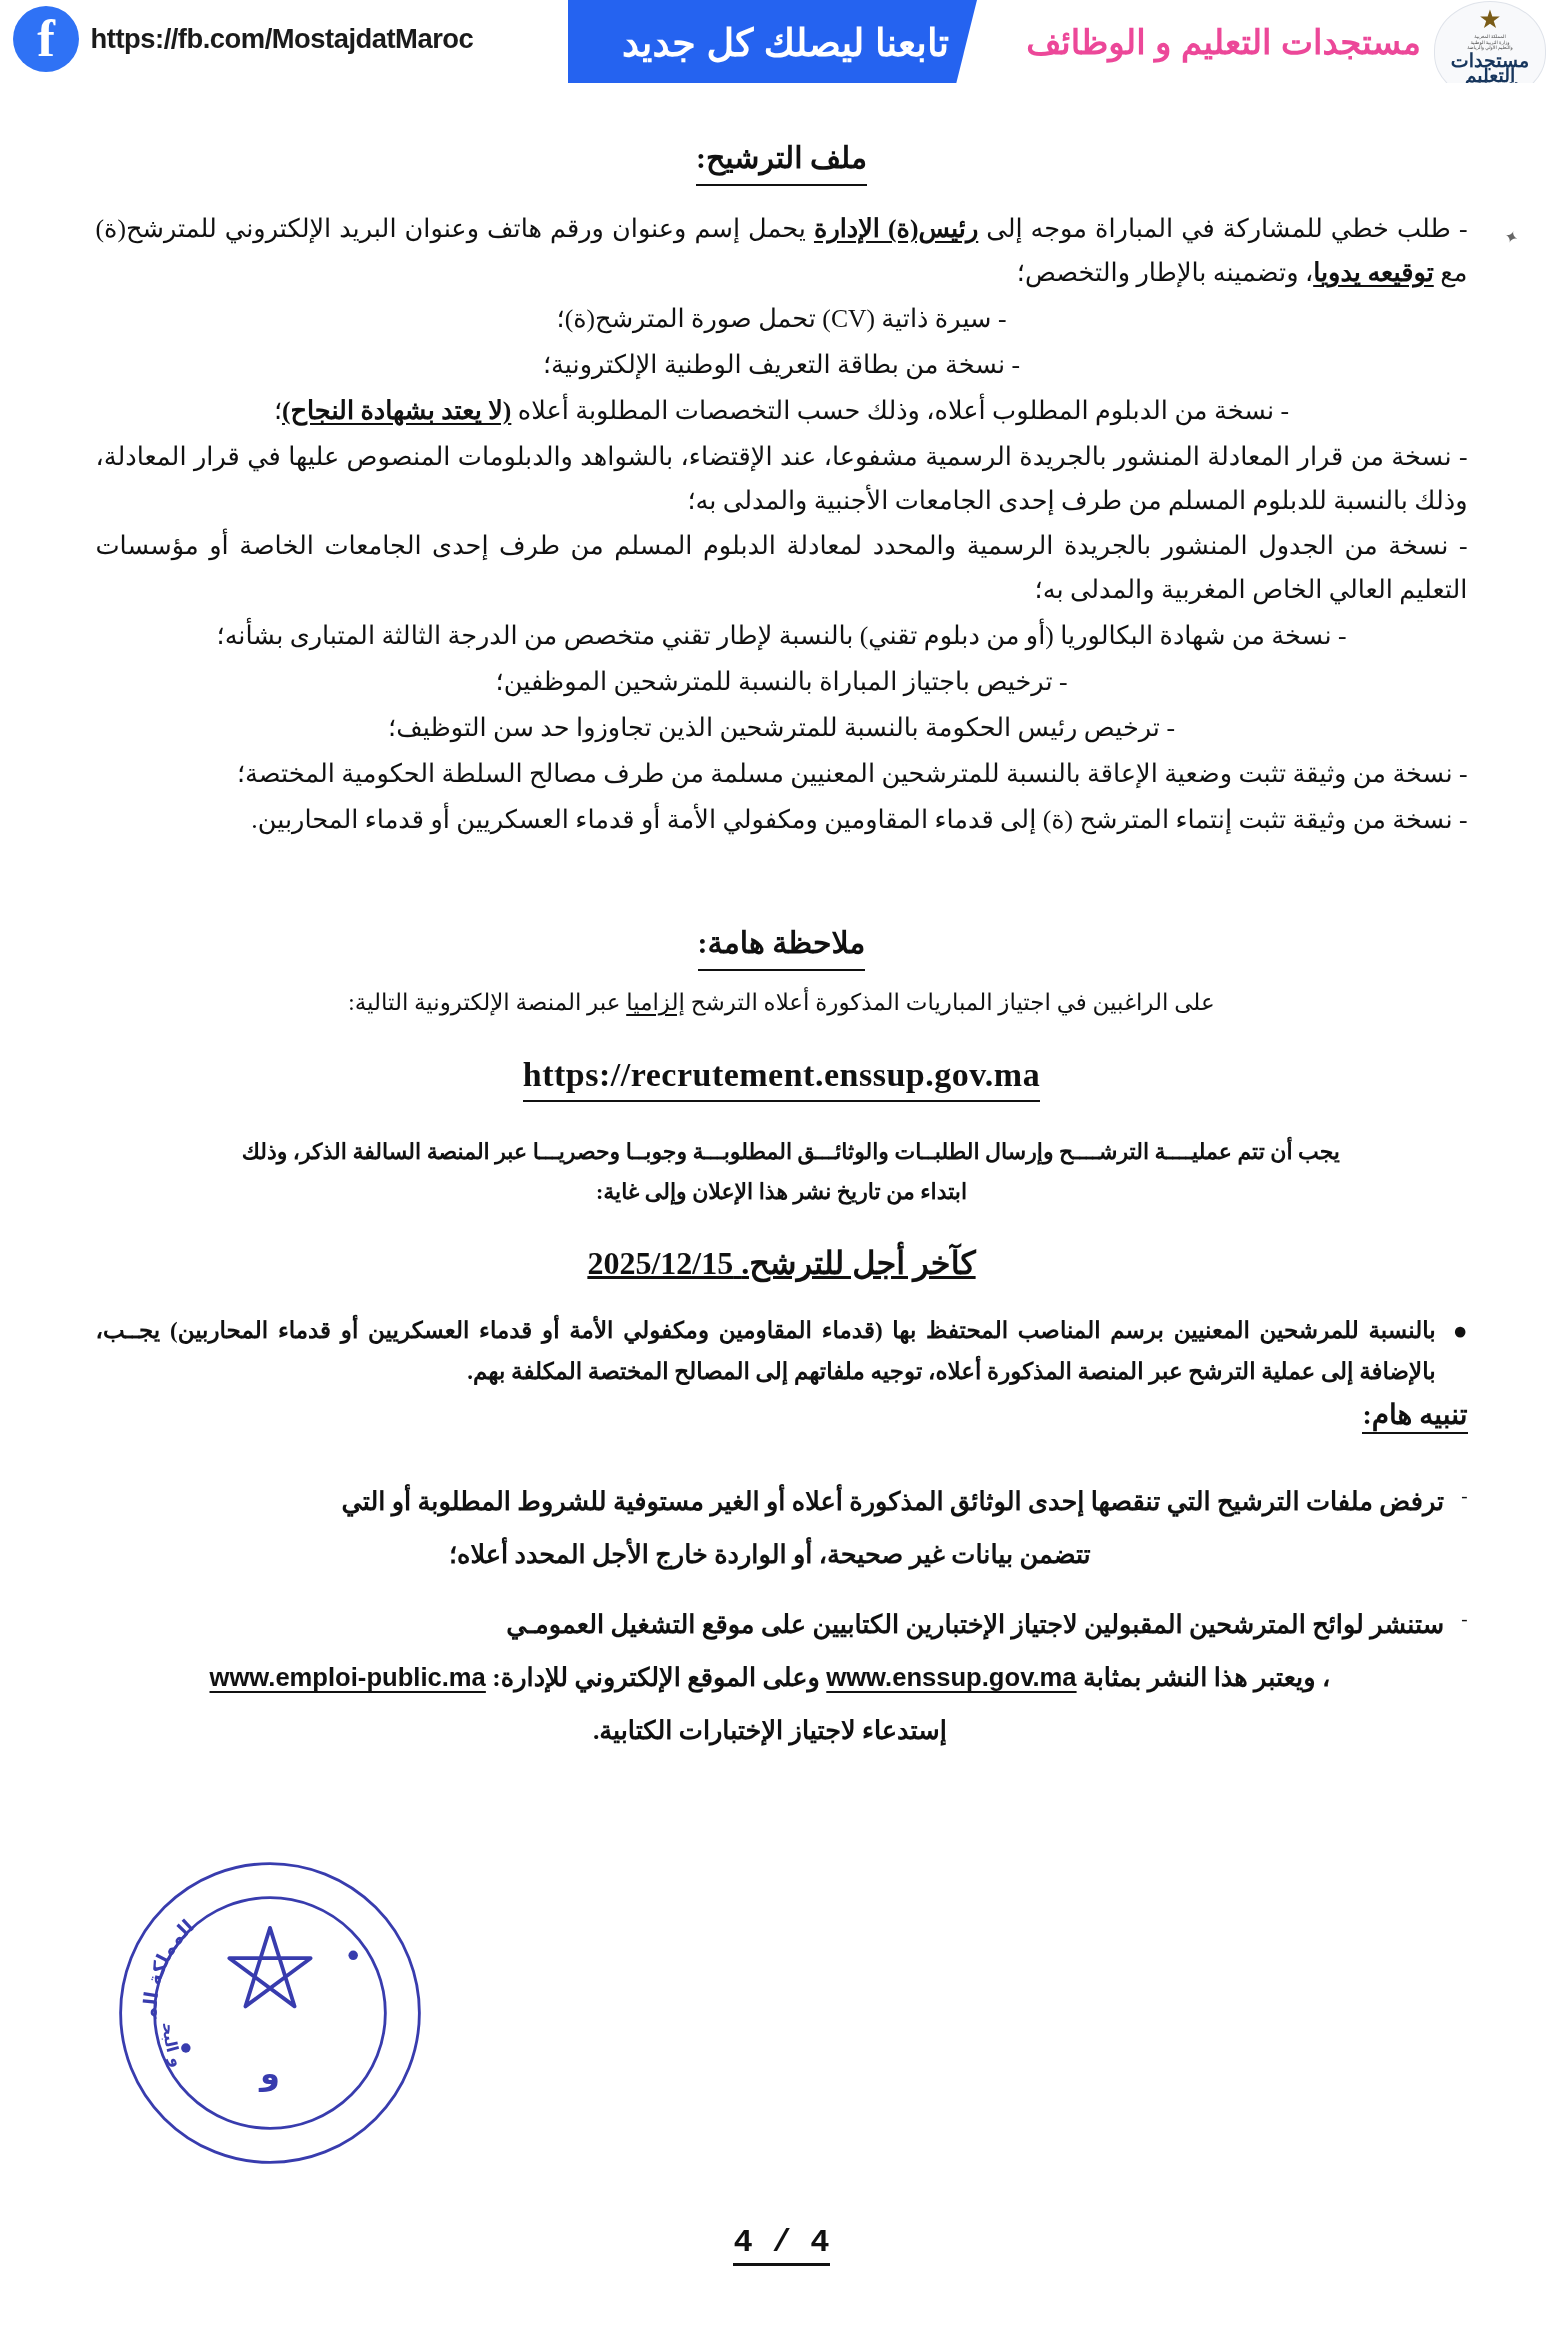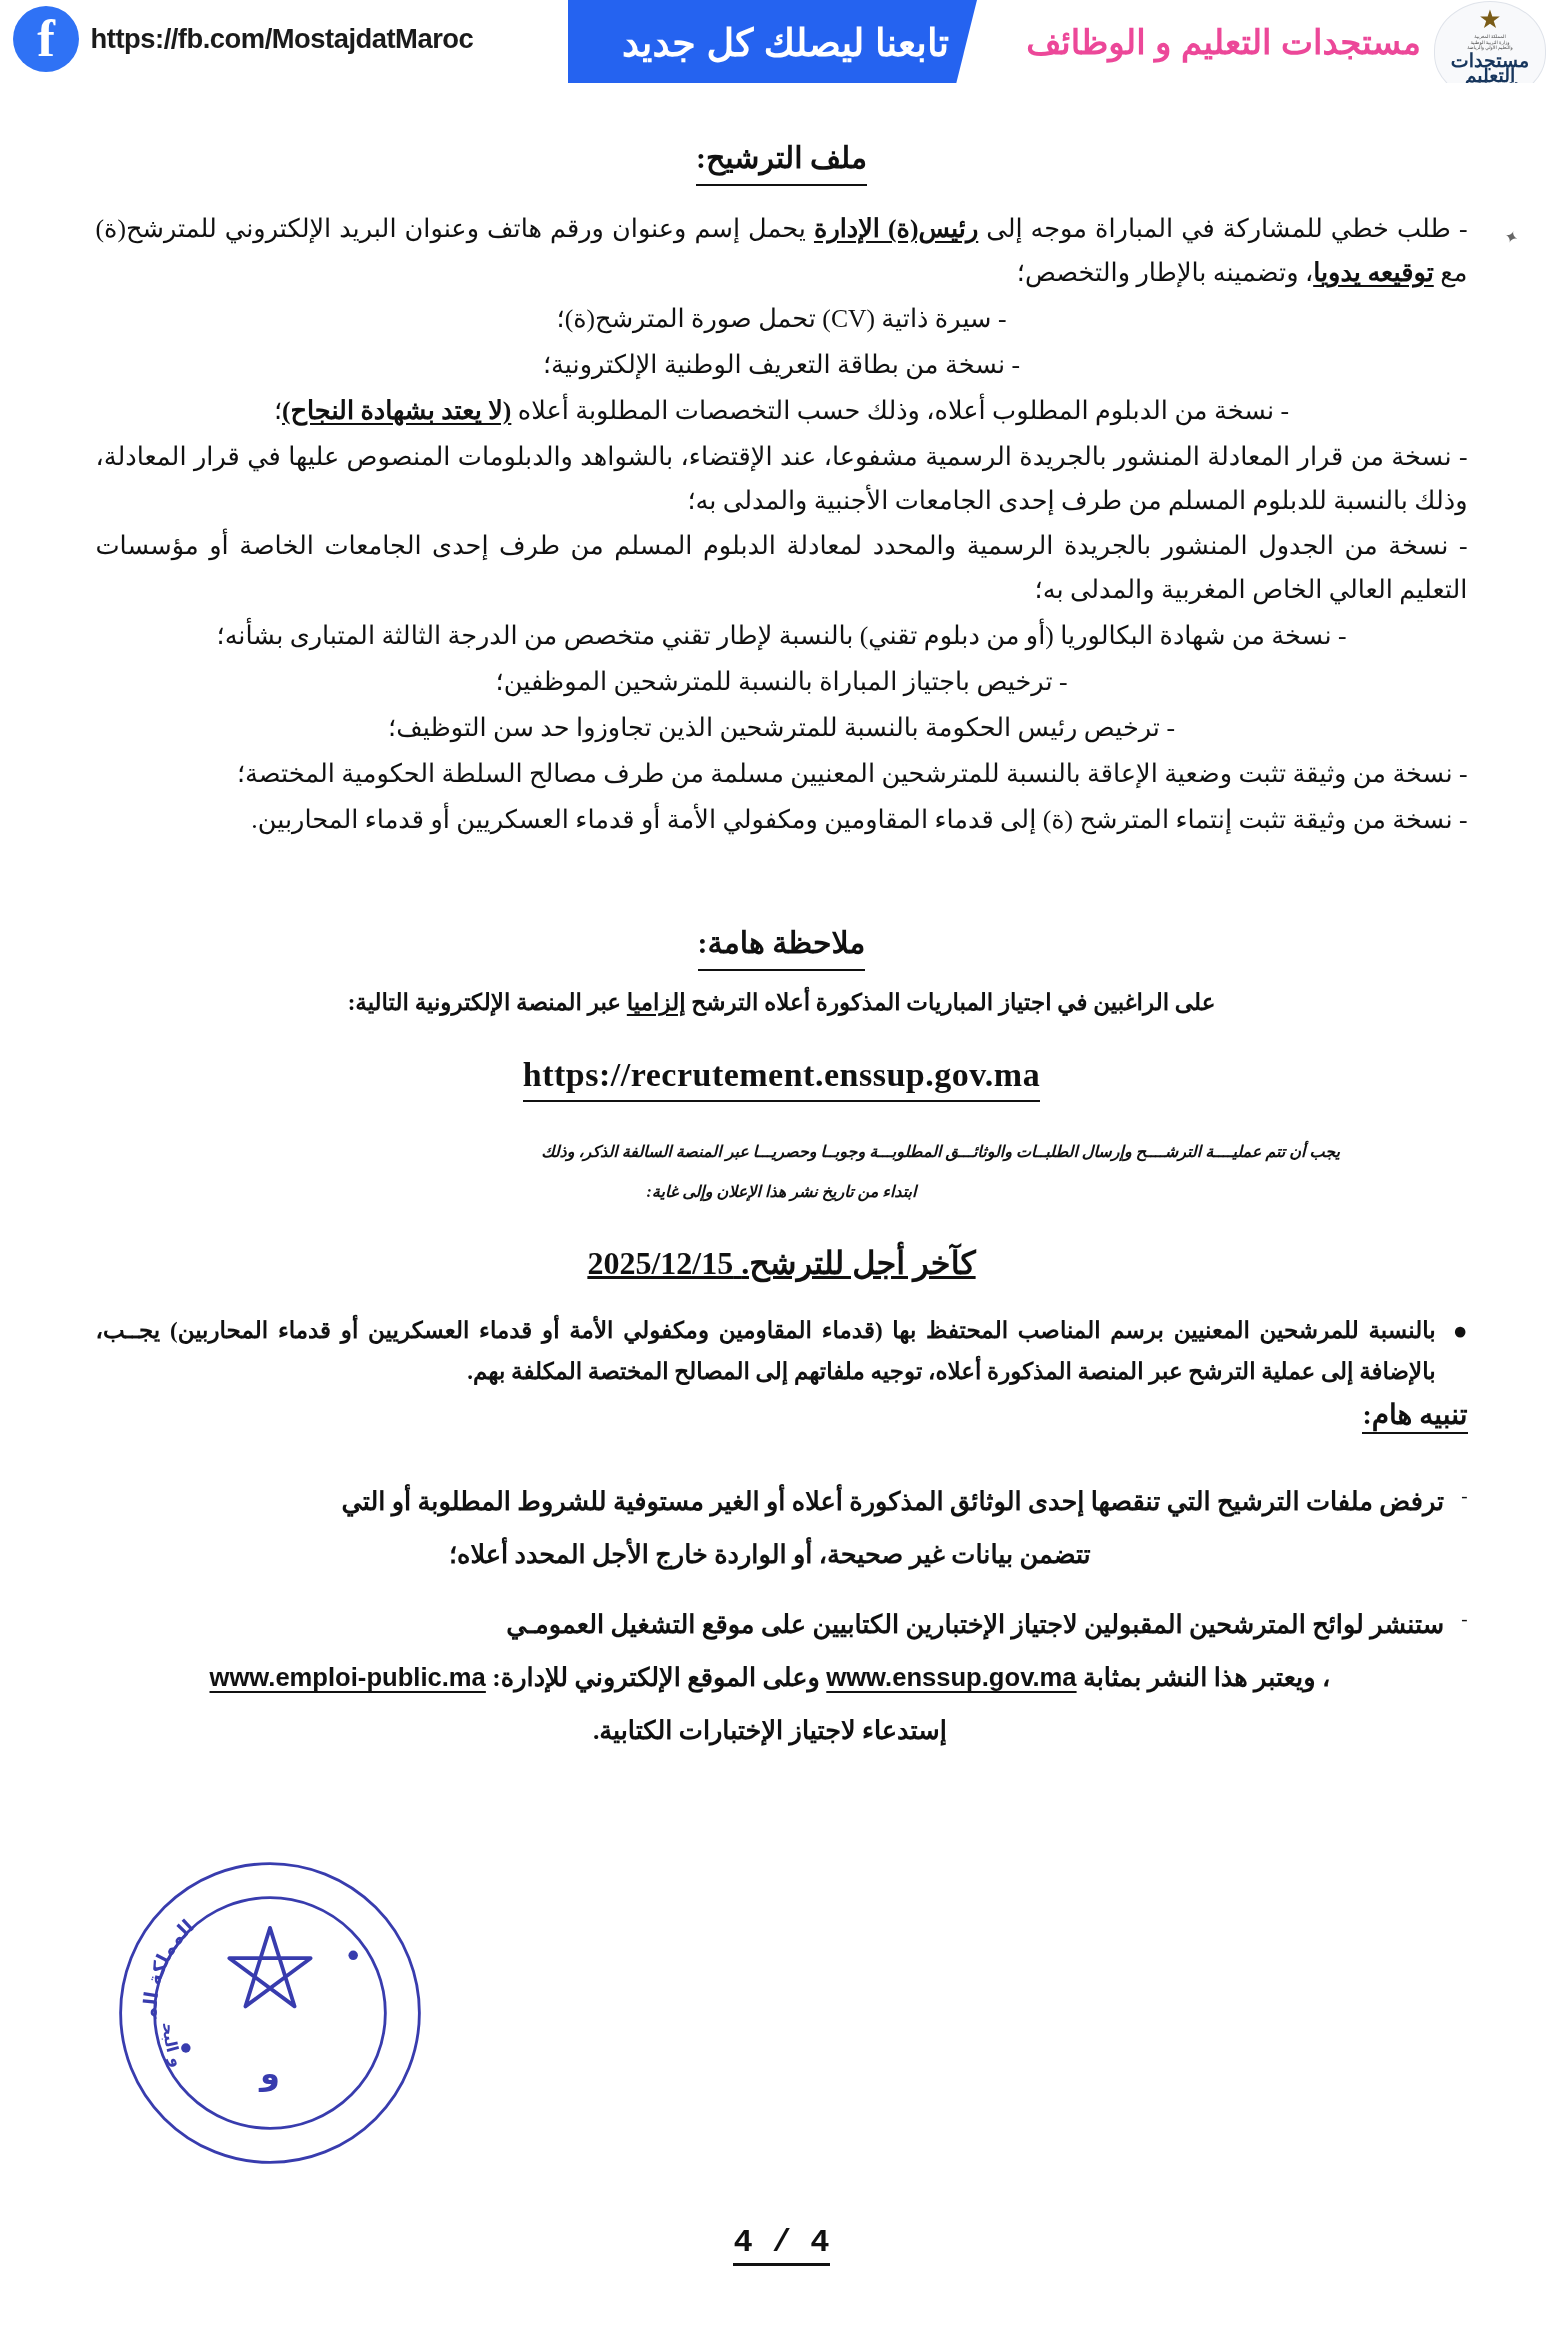--- a/index.html
+++ b/index.html
@@ -165,46 +165,45 @@
     line-height:44px;
     margin:0 0 1.9px 0;
   }
 
   .spacer-lg{height:81px;}
   .spacer-md{height:44px;}
 
   .note-line{
     direction:rtl;
     text-align:center;
-    font-weight:bold;
+    font-weight:normal;
     font-size:23px;
     line-height:38px;
     margin:0;
   }
   .weburl{
     direction:ltr;
     text-align:center;
     font-weight:bold;
     font-size:34px;
     letter-spacing:0.5px;
     margin:34px 0 38px 0;
     font-family:"Liberation Serif", serif;
   }
   .weburl span{border-bottom:2.8px solid #111;padding-bottom:7px;}
 
   .justify-block{
     direction:rtl;
     text-align:justify;
     text-justify:inter-word;
     font-weight:bold;
-    font-size:16px;
+    font-size:22px;
     line-height:40px;
     margin:4px auto;
     width:1117px;
-    font-style:italic;
   }
   .justify-block .l2{ text-align:center; }
 
   .deadline{
     direction:rtl;
     text-align:center;
     font-weight:bold;
     font-size:32px;
     margin:32px 0 28px 0;
     text-decoration:underline;

